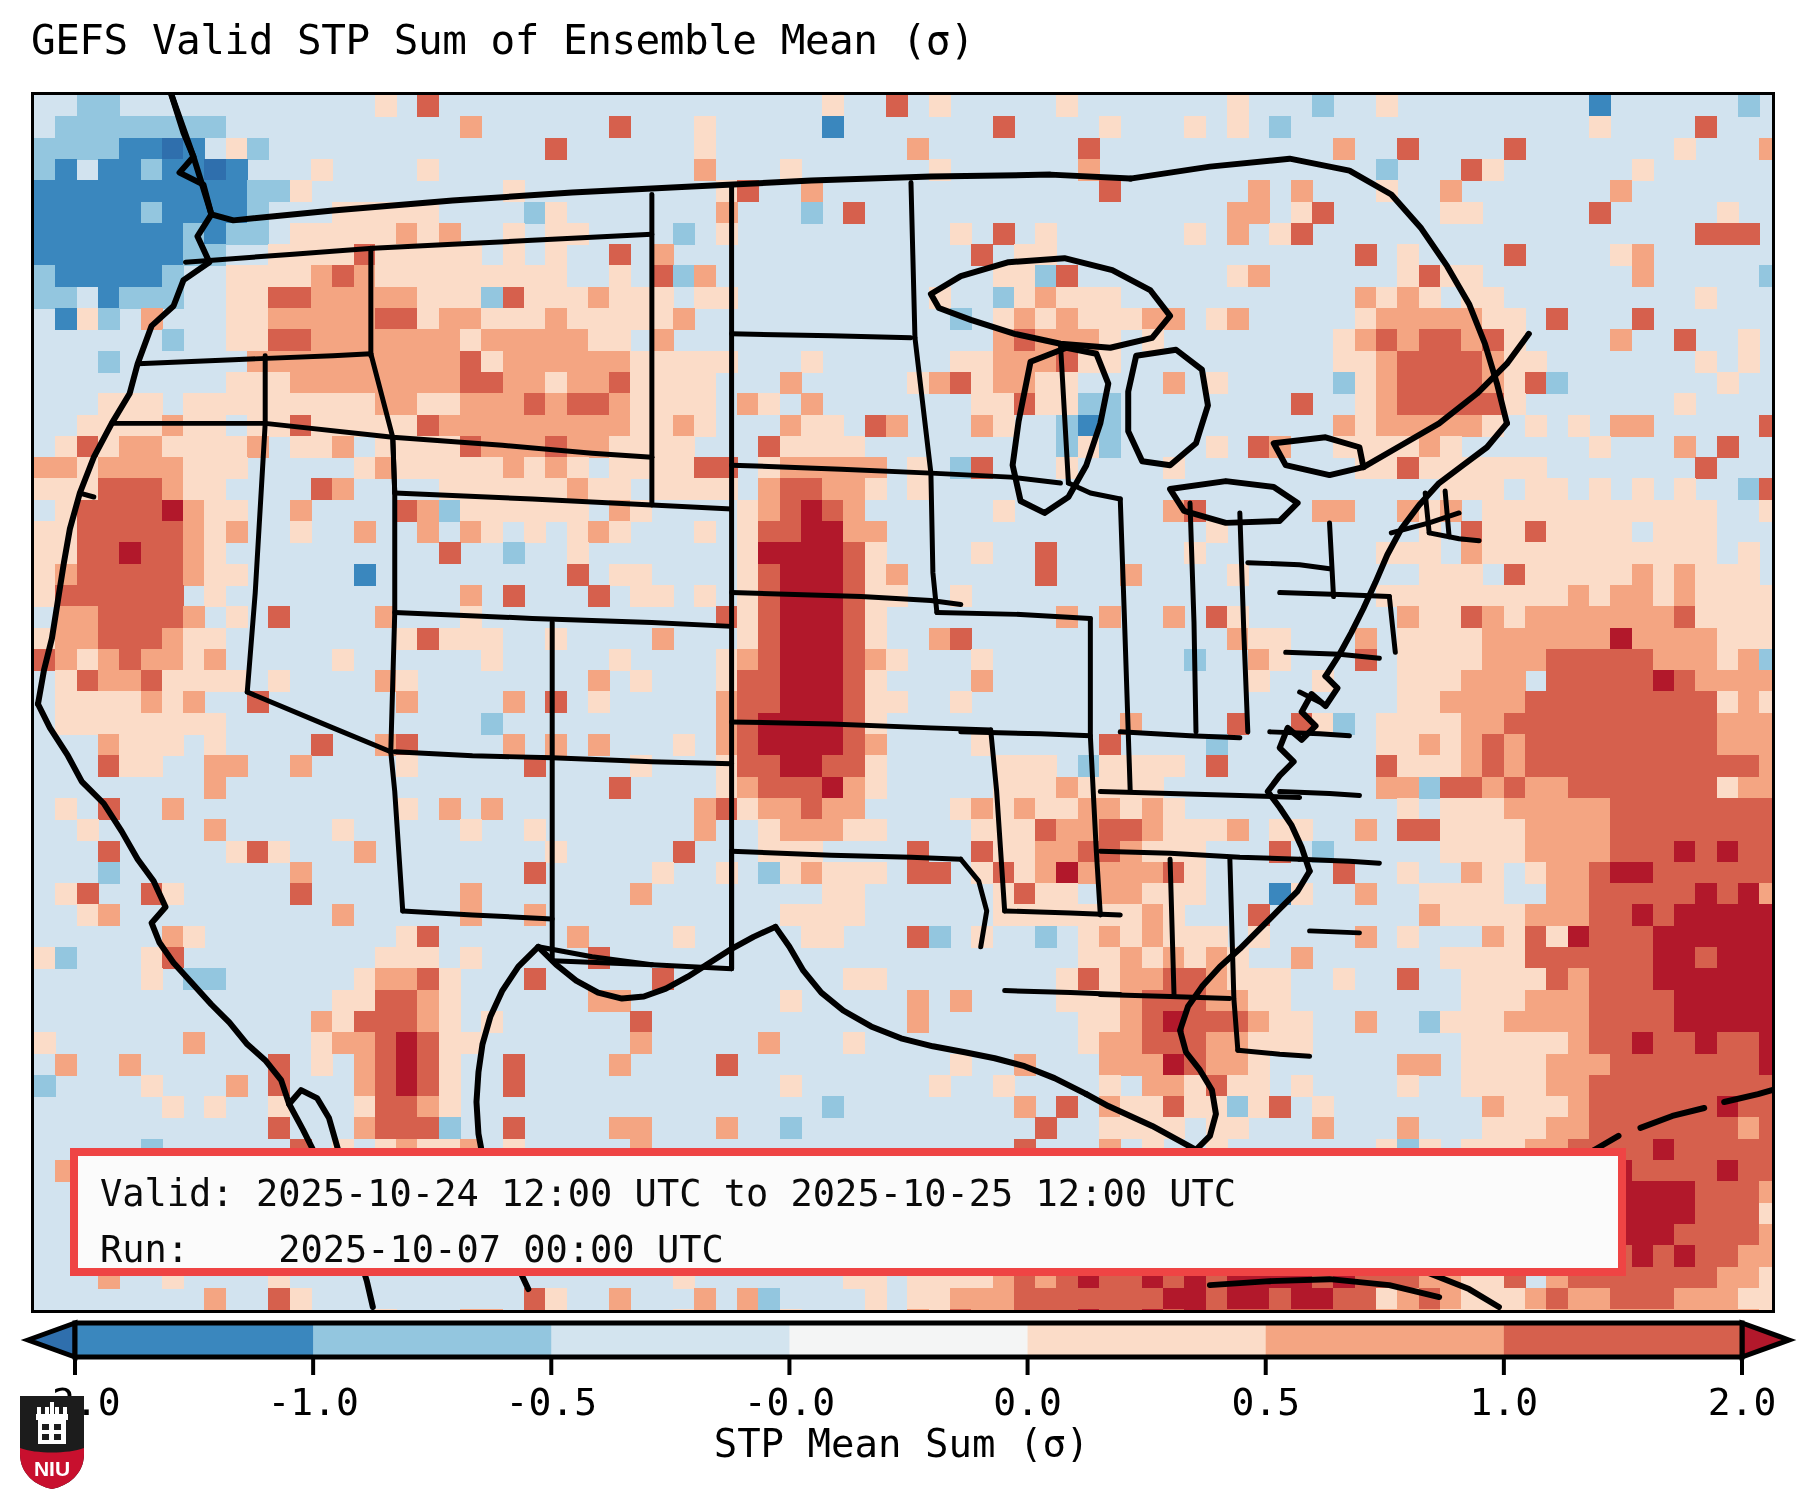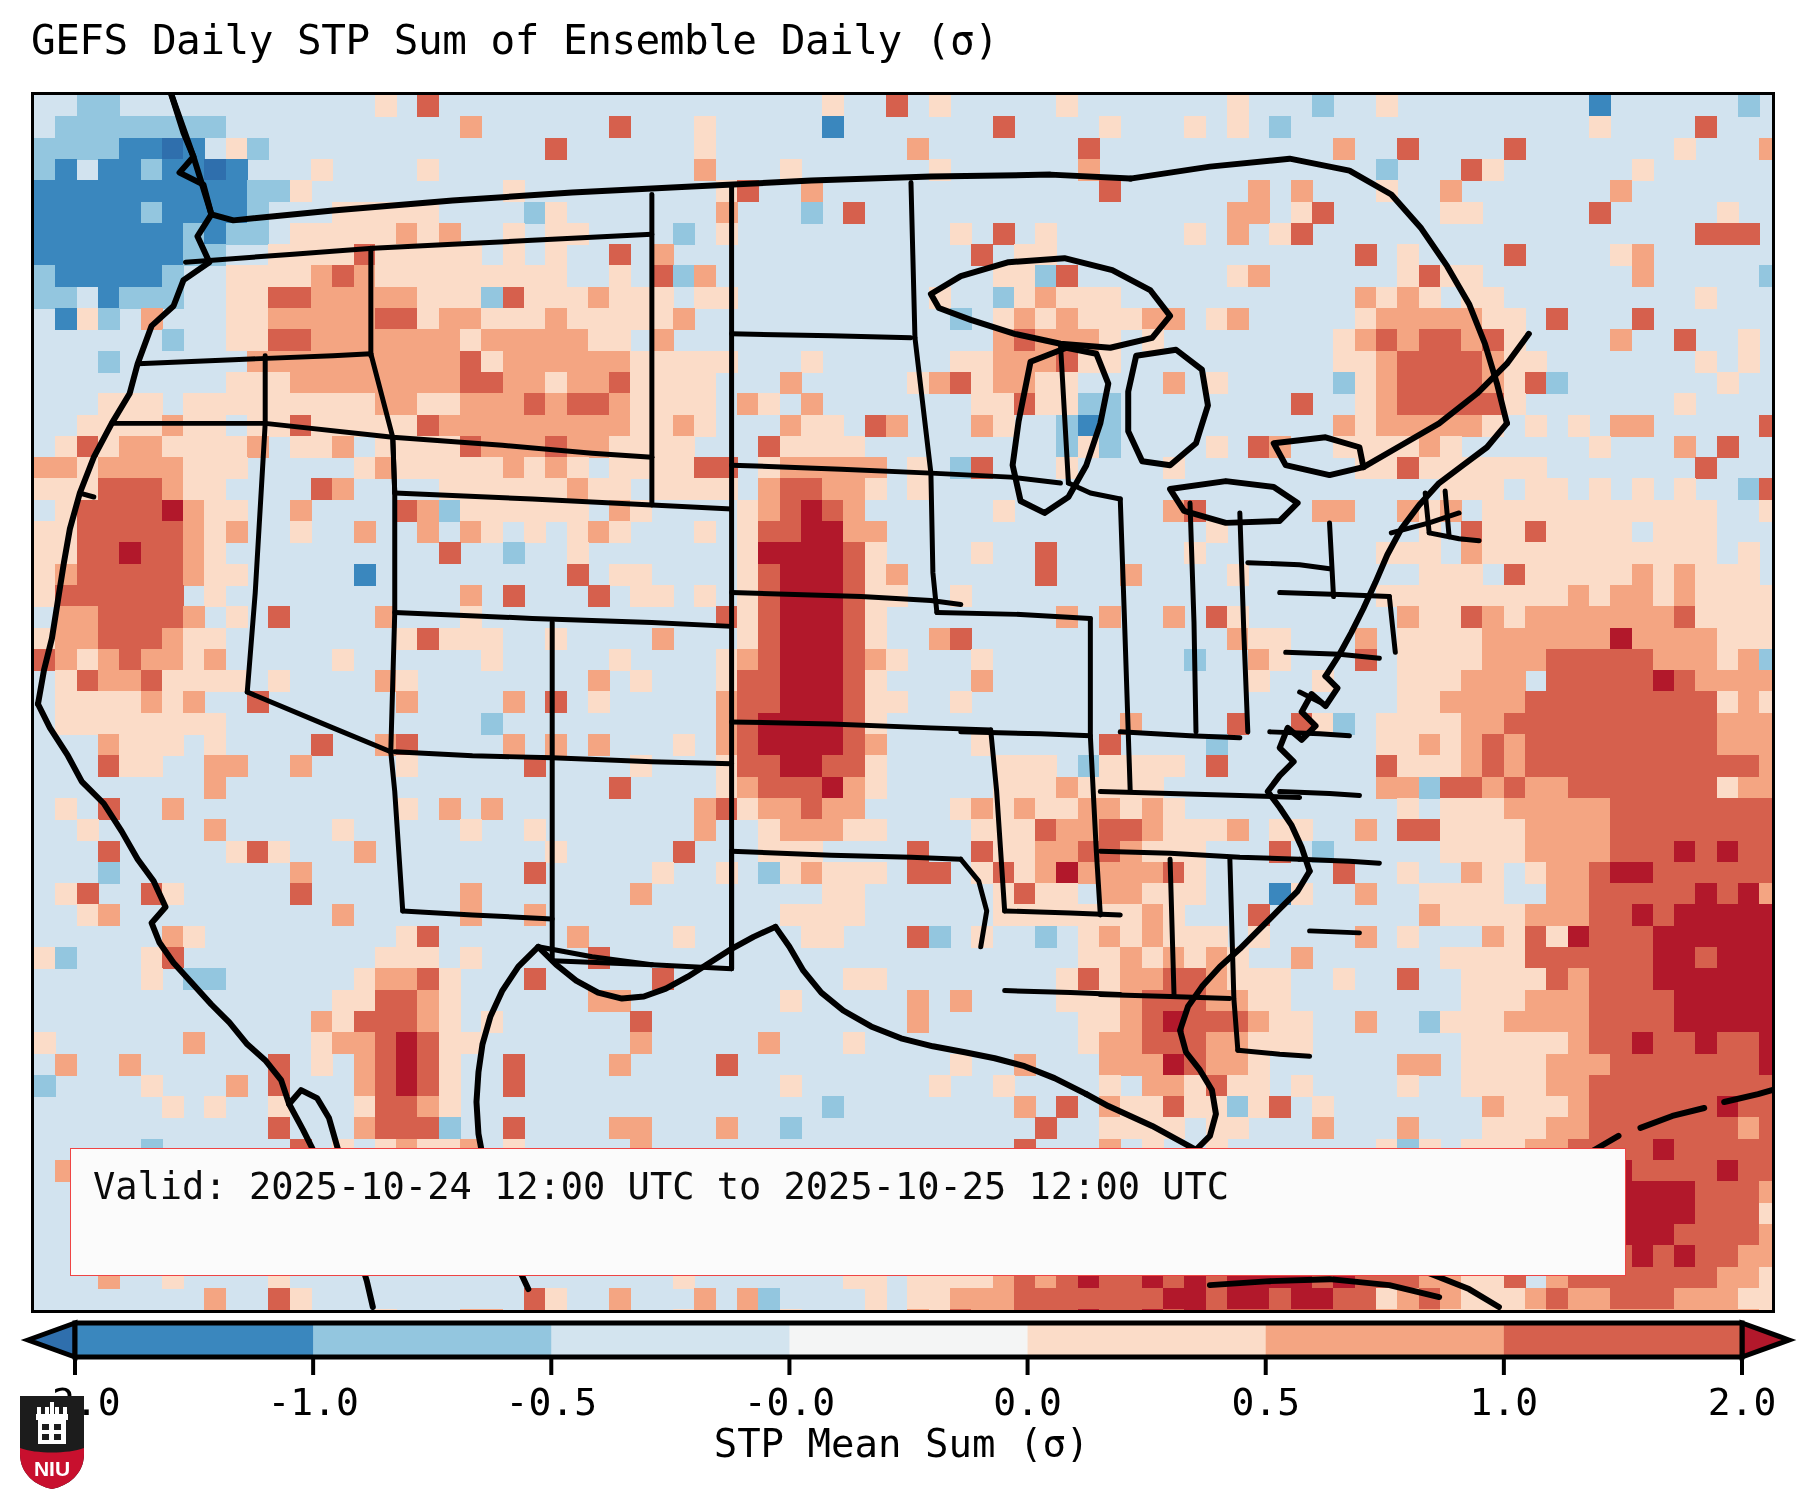--- a/index.html
+++ b/index.html
@@ -21,21 +21,21 @@
     border:3px solid #000; box-sizing:border-box; overflow:hidden;
     background:#d2e3ef;
   }
   #map-canvas{position:absolute;left:0;top:0;width:100%;height:100%;display:block;}
   #cell-layer{position:absolute;left:0;top:0;width:100%;height:100%;}
   #cell-layer i{position:absolute;display:block;}
 
   
   #info-box{
     position:absolute; left:36px; top:1053px; width:1556px; height:128px;
-    background:#fbfbfb; border:1px solid #ef4444; box-sizing:border-box;
+    background:#fbfbfb; border:8px solid #ef4444; box-sizing:border-box;
     padding:10px 0 0 22px; z-index:30;
   }
   #info-box .info-line{
     font-size:37px; line-height:56px; color:#0a0a0a; white-space:pre;
     font-family:"DejaVu Sans Mono","Liberation Mono",monospace;
   }
 
   
   #colorbar-wrap{position:absolute;left:0;top:1313px;width:1803px;height:193px;}
   #colorbar-svg{position:absolute;left:0;top:0;}
@@ -49,21 +49,21 @@
     font-size:39px; color:#000;
     font-family:"DejaVu Sans Mono","Liberation Mono",monospace;
   }
 
   
   #niu-logo{position:absolute;left:16px;top:1392px;width:72px;height:100px;}
 </style>
 </head>
 <body>
 
-<div id="chart-title">GEFS Daily STP Sum of Ensemble Daily (σ)</div>
+<div id="chart-title">GEFS Valid STP Sum of Ensemble Mean (σ)</div>
 
 <div id="map-frame">
 
   <div id="cell-layer">
       <i style="left: 42.6px; top: 0px; width: 22px; height: 22px; background: rgb(147, 198, 223);"></i>
       <i style="left: 63.9px; top: 0px; width: 22px; height: 22px; background: rgb(147, 198, 223);"></i>
       <i style="left: 340.8px; top: 0px; width: 22px; height: 22px; background: rgb(251, 220, 200);"></i>
       <i style="left: 383.4px; top: 0px; width: 22px; height: 22px; background: rgb(214, 96, 77);"></i>
       <i style="left: 788.1px; top: 0px; width: 22px; height: 22px; background: rgb(251, 220, 200);"></i>
       <i style="left: 852px; top: 0px; width: 22px; height: 22px; background: rgb(214, 96, 77);"></i>
@@ -2473,20 +2473,21 @@
 
       <path d="M1362 440 L1400 430 L1430 420"></path>
       <path d="M1396 400 L1400 440"></path>
       <path d="M1400 440 L1430 446 L1450 448"></path>
       <path d="M1416 398 L1420 444"></path>
     </g>
   </svg>
 
   <div id="info-box">
     <div class="info-line">Valid: 2025-10-24 12:00 UTC to 2025-10-25 12:00 UTC</div>
+    <div class="info-line">Run:    2025-10-07 00:00 UTC</div>
   </div>
 </div>
 
 <div id="colorbar-wrap">
   <svg id="colorbar-svg" width="1803" height="110" viewBox="0 0 1803 110">
     <g id="cb-segments">
         <polygon points="28,27 75,10 75,44" fill="#2f6fad" stroke="#000" stroke-width="5"></polygon>
         <polygon points="1789,27 1742,10 1742,44" fill="#b2182b" stroke="#000" stroke-width="5"></polygon>
         <rect x="75" y="10" width="238.74285714285713" height="34" fill="#3a87be"></rect>
         <rect x="313.1428571428571" y="10" width="238.74285714285713" height="34" fill="#93c6df"></rect>

